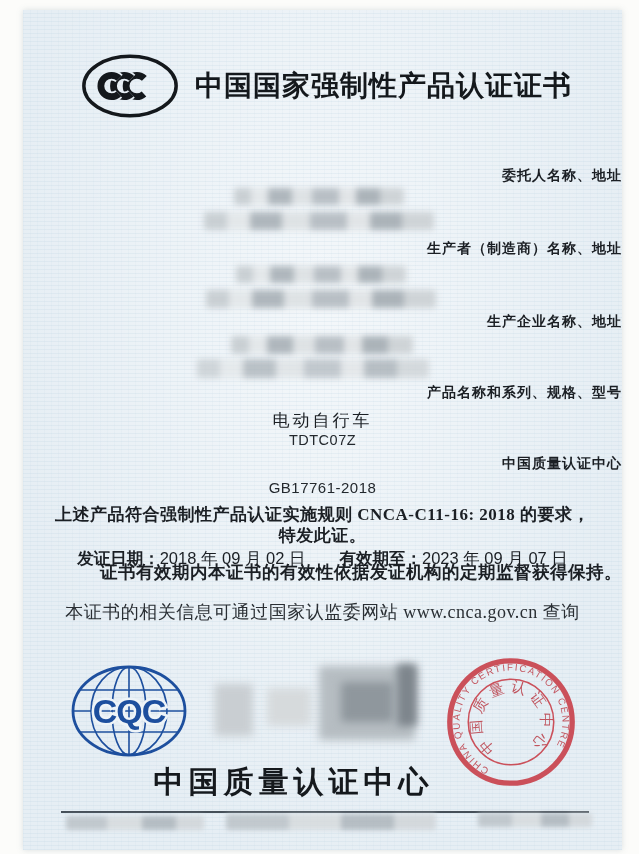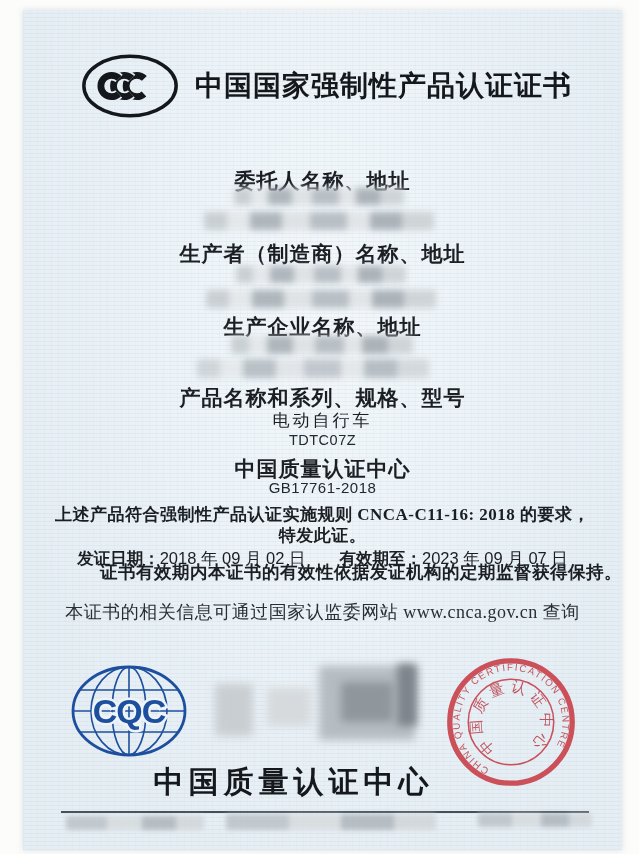--- a/index.html
+++ b/index.html
@@ -22,21 +22,21 @@
   .row  { position:absolute; left:0; width:100%; text-align:center; white-space:nowrap; }
 
   
   .header { position:absolute; left:56px; top:42px; right:8px; display:flex; align-items:center; gap:14px; }
   .cert-title { font-size:28px; font-weight:bold; letter-spacing:1px; color:#14181c; }
   .certno-row { top:112px; font-size:16px; font-weight:bold; letter-spacing:.5px; }
   .certno-row .num { font-family:"Liberation Sans","DejaVu Sans",sans-serif; }
   .gap { display:inline-block; width:34px; }
 
   
-  .sec-label { font-size:21px; font-weight:bold; letter-spacing:1px; }
+  .sec-label { font-size:14px; font-weight:bold; letter-spacing:1px;text-align:right; }
   .val-cn { font-size:17px; letter-spacing:3px; font-weight:normal; }
   .val-en { font-size:14.5px; letter-spacing:.5px; color:#23282d; }
 
   
   .redact { position:absolute; border-radius:3px; filter:blur(3px); opacity:.9;
     background:linear-gradient(90deg,#c6ccd0 0 10%,#e3e7e9 10% 20%,#a9b1b7 20% 34%,#dde1e3 34% 46%,
                #b3bac0 46% 62%,#e1e4e6 62% 72%,#a5adb3 72% 86%,#ccd1d4 86% 100%); }
   .redact.light { opacity:.75; }
 
   .statement { font-size:17px; font-weight:bold; letter-spacing:.5px; }

